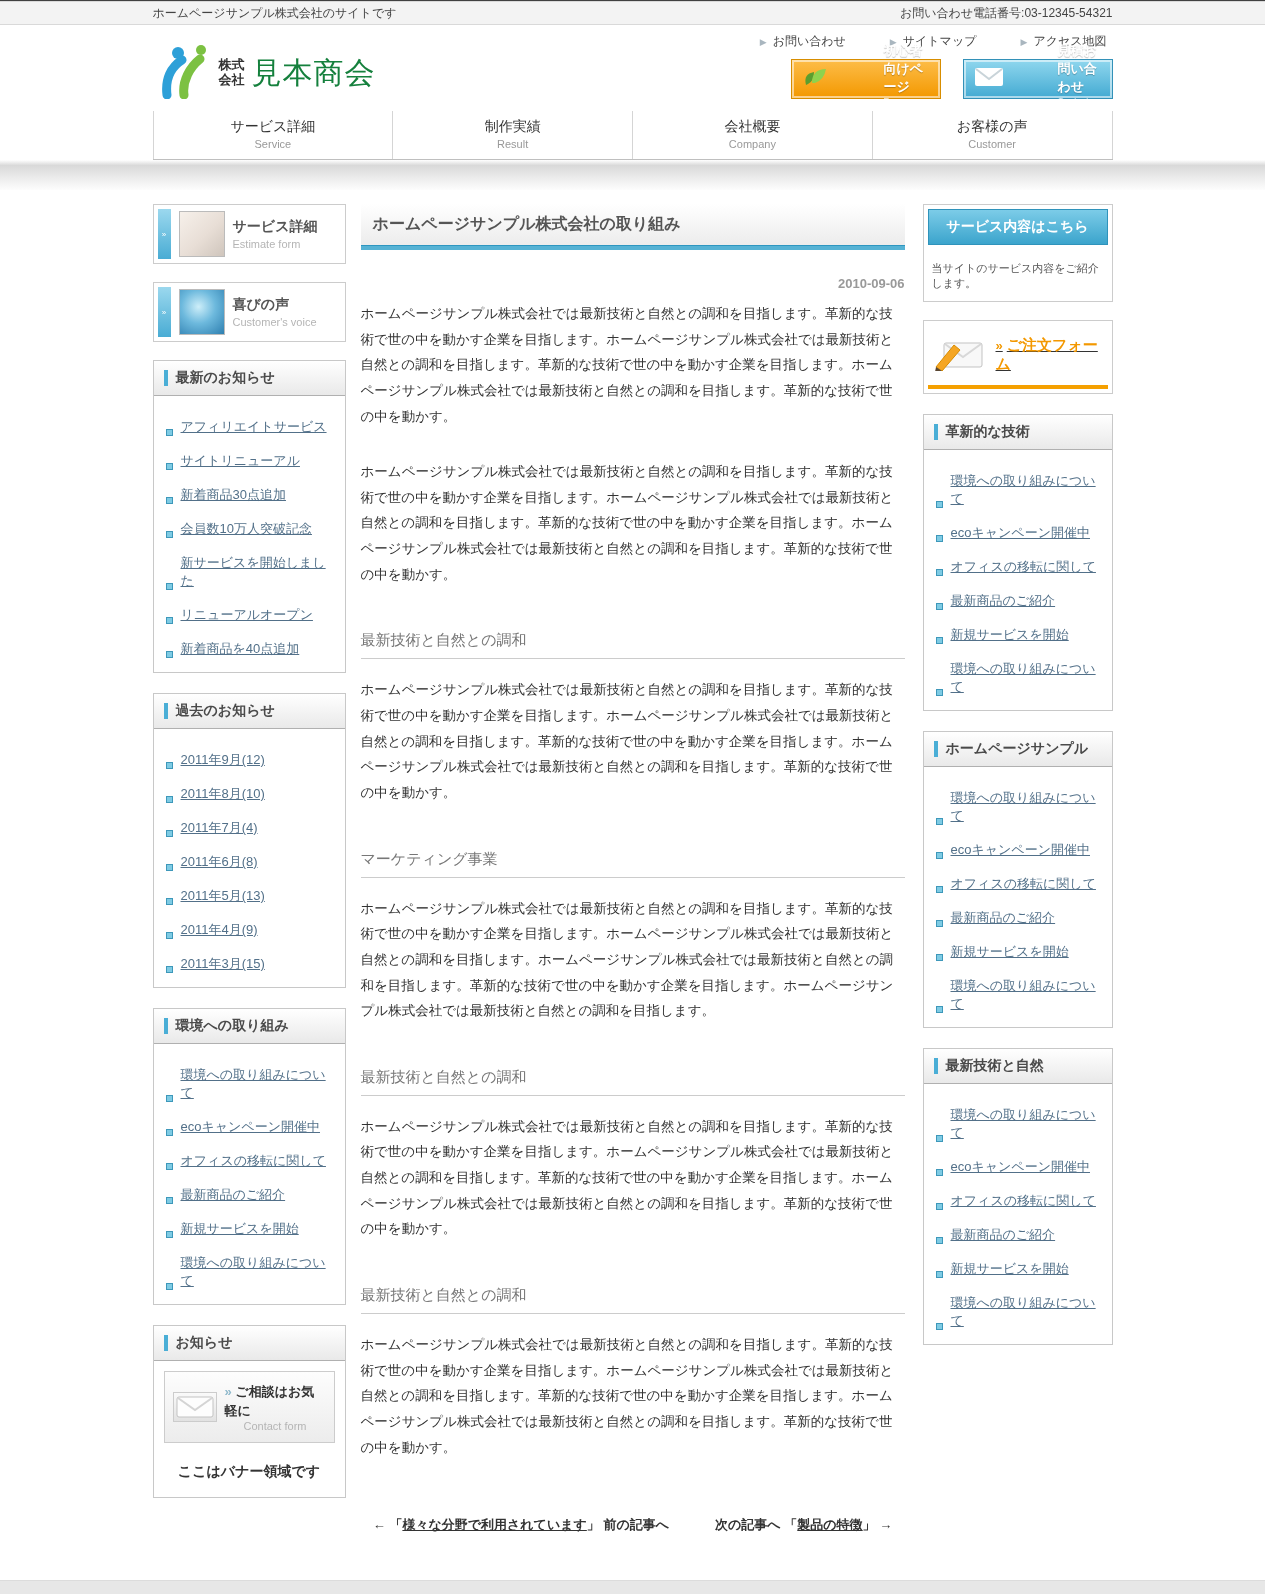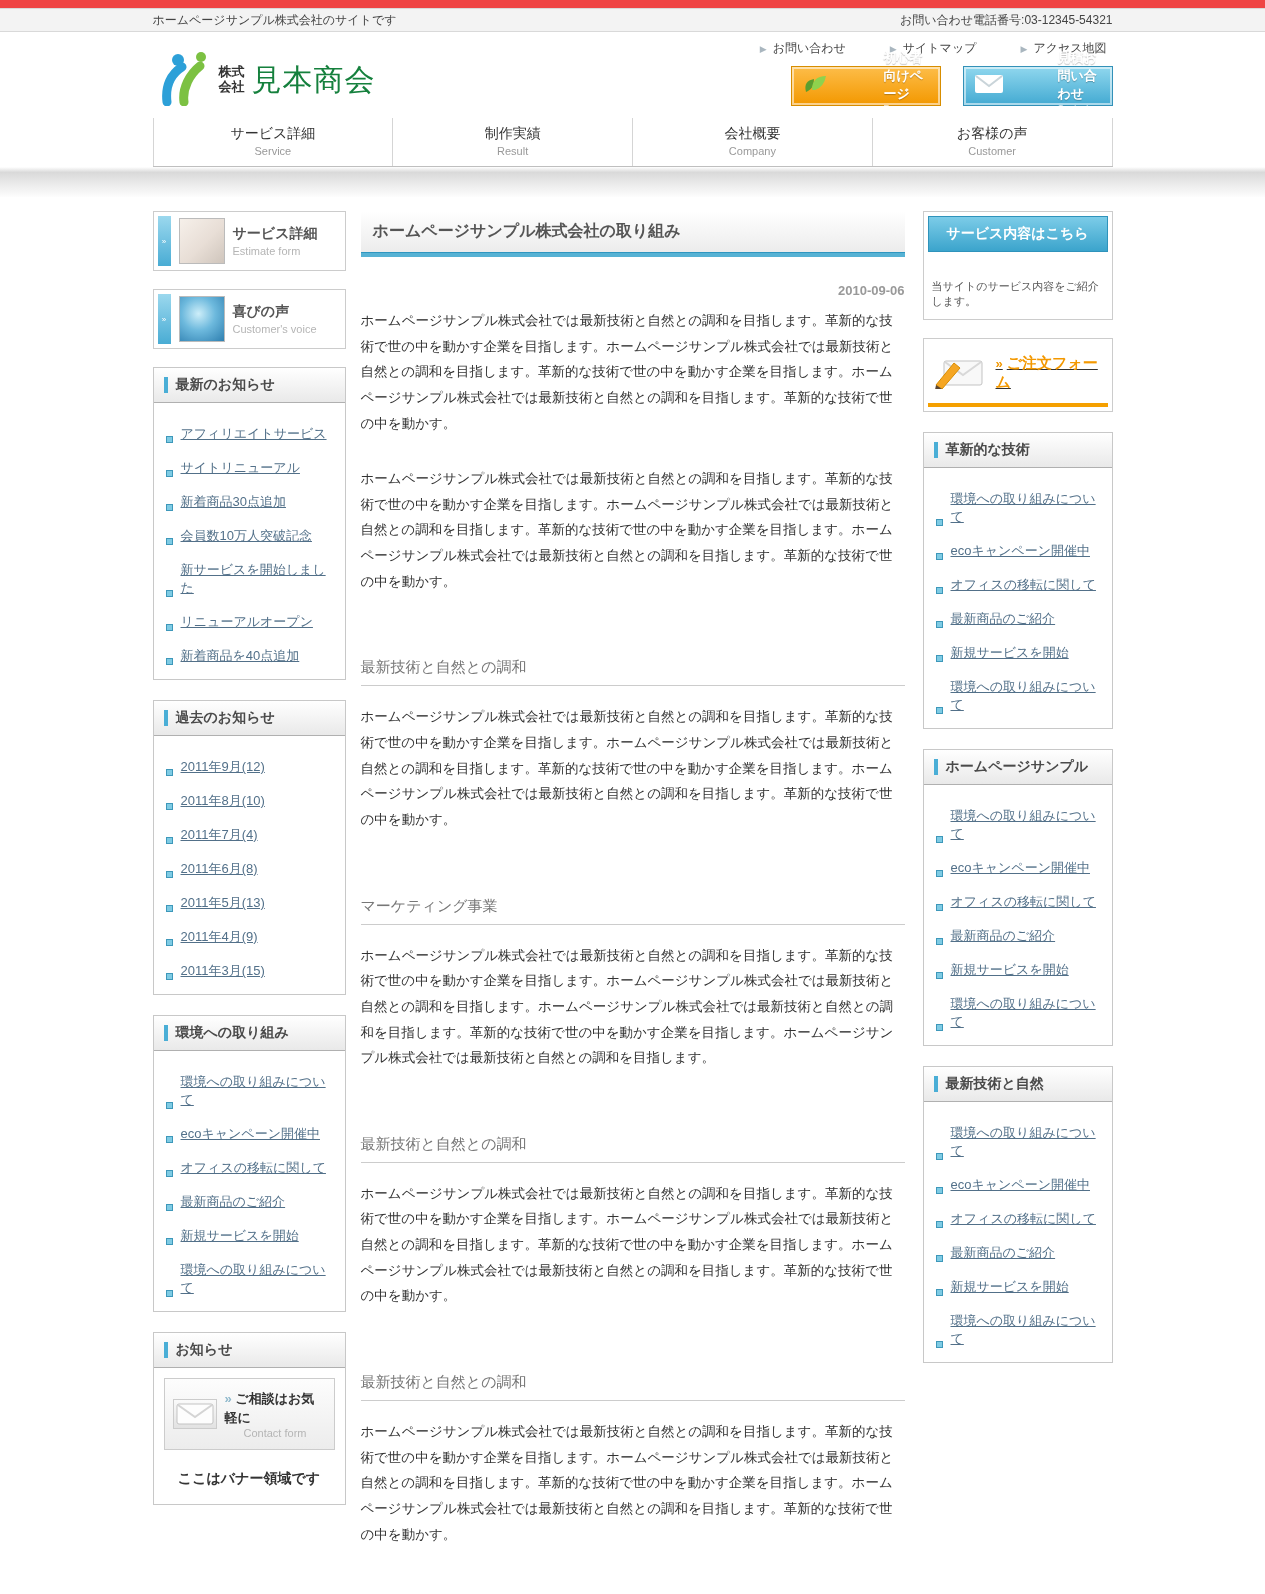--- a/index.html
+++ b/index.html
@@ -1,21 +1,21 @@
 <!DOCTYPE html>
 <html><head>
 <meta charset="utf-8">
 <style>
   * { margin:0; padding:0; box-sizing:border-box; }
   html { background:#fff; }
   body { width:1265px; margin:0 auto; font-family:"Liberation Sans","DejaVu Sans",sans-serif; background:#fff; color:#333; }
   a { text-decoration:underline; }
 
   
-  .topbar-wrap { padding-top:8px; background:#ef4444; }
+  .topbar-wrap { padding-top:1px; background:#404040; }
   .topbar { height:24px; background:#f3f3f3; border-top:1px solid #d9d9d9; border-bottom:1px solid #d9d9d9; }
   .topbar-in { width:960px; margin:0 auto; display:flex; justify-content:space-between; align-items:center; height:100%; font-size:12px; color:#444; }
 
   
   .header { width:960px; margin:0 auto; position:relative; height:86px; }
   .logo { position:absolute; left:4px; top:18px; display:flex; align-items:center; }
   .logo-prefix { font-size:13px; font-weight:bold; color:#333; line-height:1.15; margin:0 7px 0 10px; white-space:pre-line; }
   .logo-name { font-size:30px; font-weight:normal; color:#15803d; letter-spacing:1px; }
   .hlinks { position:absolute; right:6px; top:8px; display:flex; gap:44px; font-size:12px; color:#444; }
   .hlink { color:#444; text-decoration:none; display:flex; align-items:center; gap:6px; }
@@ -67,28 +67,28 @@
   .notice-banner { margin:10px; border:1px solid #ccc; background:linear-gradient(180deg,#fdfdfd,#ececec); display:flex; align-items:center; gap:8px; padding:10px 8px; cursor:pointer; }
   .notice-txt-title { font-size:13px; font-weight:bold; color:#333; }
   .notice-txt-sub { font-size:11px; color:#b5b5b5; text-align:center; }
   .notice-caption { text-align:center; font-size:14px; font-weight:bold; color:#333; padding:10px 0 16px; }
 
   
   .main-title-wrap { border-bottom:4px solid #56b2d4; }
   .main-title { background:linear-gradient(180deg,#ffffff,#ececec); border-bottom:1px solid #2e96c0; padding:10px 12px; font-size:16px; font-weight:bold; color:#555; }
   .art-date { text-align:right; font-size:13px; font-weight:bold; color:#999; margin:26px 0 10px; }
   .art p { font-size:13.5px; line-height:1.9; color:#333; margin-bottom:30px; }
-  .art h3 { font-size:15px; font-weight:normal; color:#777; padding-bottom:8px; border-bottom:1px solid #ccc; margin:64px 0 18px; }
+  .art h3 { font-size:15px; font-weight:normal; color:#777; padding-bottom:8px; border-bottom:1px solid #ccc; margin:44px 0 18px; }
   .pn { display:flex; justify-content:center; gap:46px; margin-top:56px; font-size:13px; font-weight:bold; color:#333; }
   .pn a { color:#333; }
 
   
   .svc-box { border:1px solid #ccc; background:#fff; padding:4px; margin-bottom:18px; }
   .svc-head { background:linear-gradient(180deg,#7ccce8,#3ba4cc); border:1px solid #2f93bb; color:#fff; font-weight:bold; font-size:14px; text-align:center; padding:8px 4px; cursor:pointer; }
-  .svc-desc { padding:27px 4px 6px; font-size:11px; color:#555; }
+  .svc-desc { padding:16px 4px 6px; font-size:11px; color:#555; }
   .order-box { border:1px solid #ccc; background:#fff; padding:4px; margin-bottom:20px; cursor:pointer;text-decoration:underline; }
   .order-inner { display:flex; align-items:center; gap:10px; padding:10px 6px; }
   .order-label { color:#f39800; font-weight:bold; font-size:15px; }
   .order-chev { color:#f39800; font-weight:bold; font-size:13px; margin-right:4px; }
   .order-bar { height:4px; background:#f5a000; }
 
   
   .strip { background:#e7e7e7; border-top:1px solid #dcdcdc; padding:22px 0 26px; }
 </style>
 </head>

